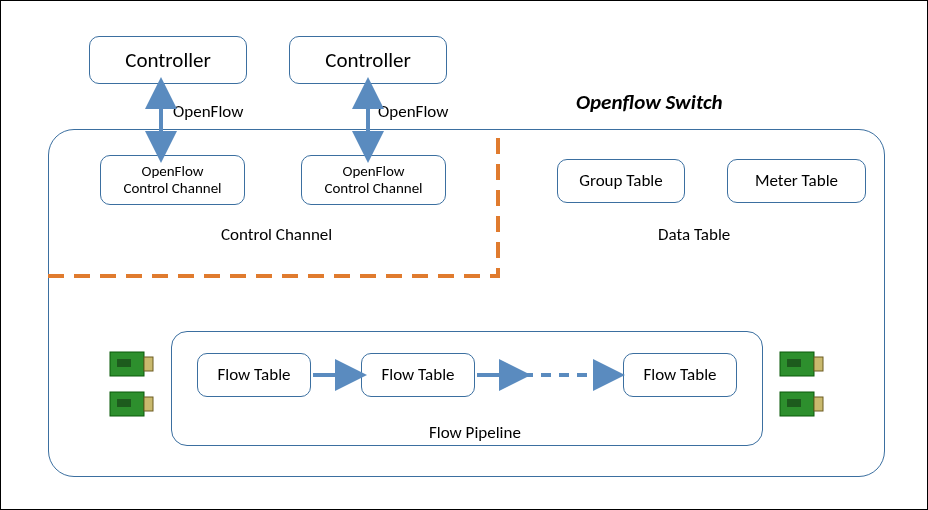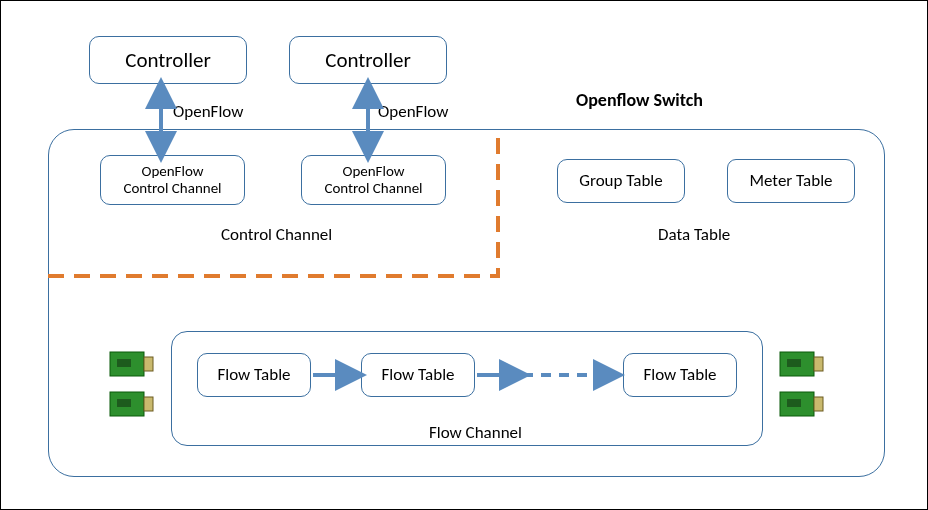--- a/index.html
+++ b/index.html
@@ -34,22 +34,23 @@
     background-color: #fff;
   }
   .label {
     position: absolute;
     font-size: 17px;
     color: #000;
     white-space: nowrap;
   }
   .title {
     position: absolute;
-    font-size: 18px;
+    font-size: 21px;
     font-weight: bold;
+    font-style: italic;
   }
   .underline-red {
     text-decoration-color: #d00;
     text-decoration-style: wavy;
     text-decoration-thickness: 1px;
   }
   
   .nic {
     position: absolute;
     width: 46px;
@@ -82,29 +83,29 @@
   <span>Control Channel</span>
 </div>
 <div class="box sm" style="left:300px; top:154px; width:145px; height:50px; flex-direction:column;">
   <span class="underline-red">OpenFlow</span>
   <span>Control Channel</span>
 </div>
 
 <div class="box med plain" style="left:556px; top:158px; width:128px; height:44px; background-image: radial-gradient(circle,#5a8bbf 0.7px,transparent 0.7px); background-size:4px 4px;">
   <span>Group Table</span>
 </div>
-<div class="box med plain" style="left:726px; top:158px; width:128px; height:44px; background-image: radial-gradient(circle,#5a8bbf 0.7px,transparent 0.7px); background-size:4px 4px;border-radius:9px;">
+<div class="box med plain" style="left:726px; top:158px; width:139px; height:44px; background-image: radial-gradient(circle,#5a8bbf 0.7px,transparent 0.7px); background-size:4px 4px;">
   <span>Meter Table</span>
 </div>
 
 <div class="label" style="left:220px; top:223px;">Control Channel</div>
 <div class="label" style="left:657px; top:223px;">Data Table</div>
 
 <div class="box plain" style="left:170px; top:330px; width:592px; height:115px; border-radius:16px;"></div>
-<div class="label" style="left:428px; top:421px;">Flow Channel</div>
+<div class="label" style="left:428px; top:421px;">Flow Pipeline</div>
 
 <div class="box med" style="left:196px; top:352px; width:114px; height:44px;">
   <span>Flow Table</span>
 </div>
 <div class="box med" style="left:360px; top:352px; width:114px; height:44px;">
   <span>Flow Table</span>
 </div>
 <div class="box med" style="left:622px; top:352px; width:114px; height:44px;">
   <span>Flow Table</span>
 </div>

